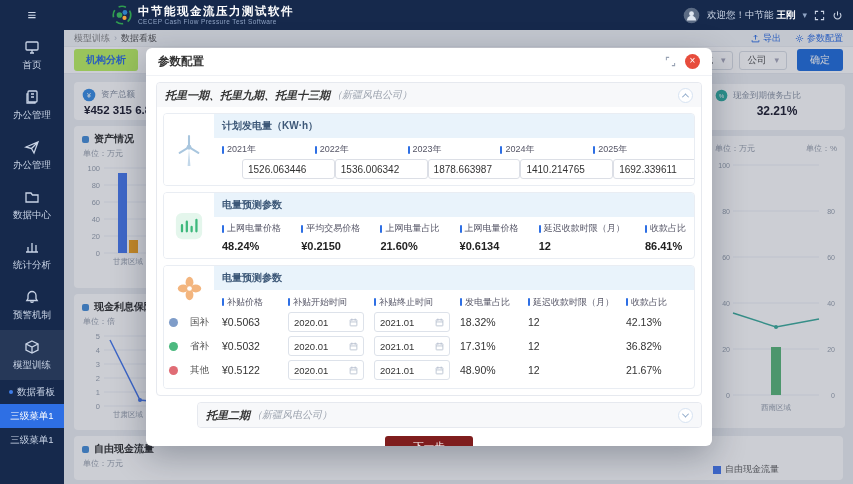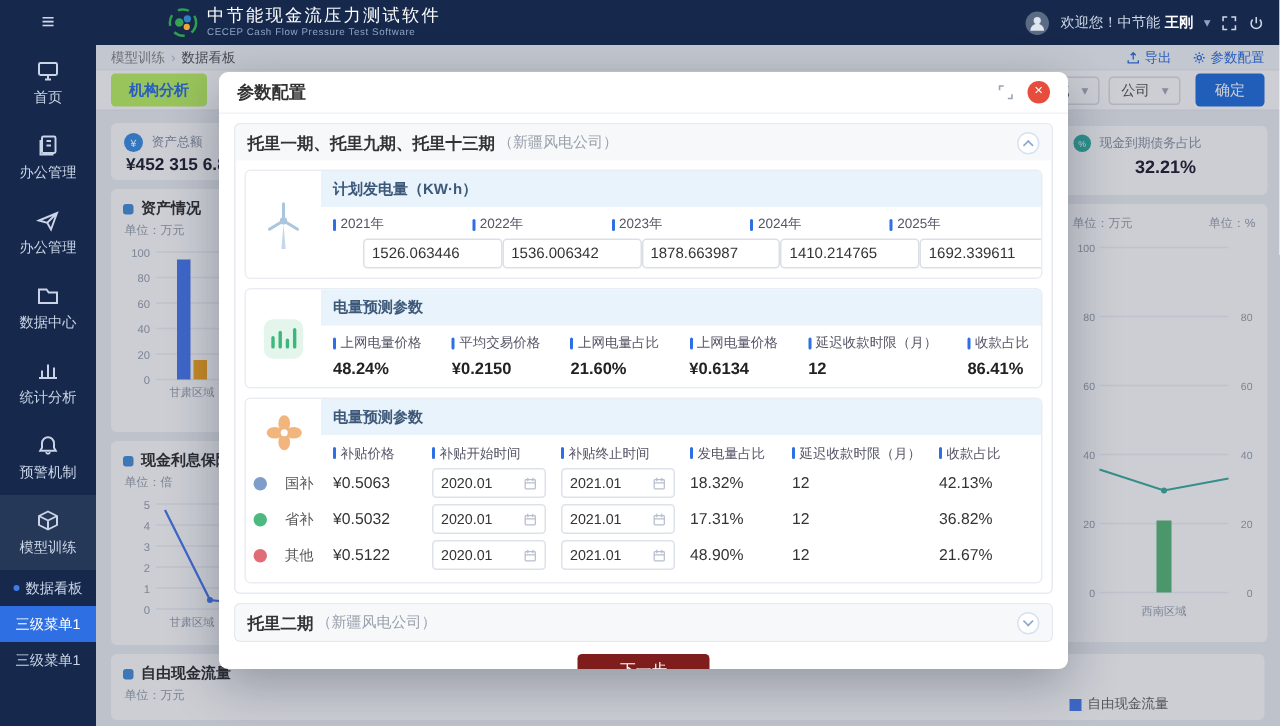--- a/index.html
+++ b/index.html
@@ -4,21 +4,21 @@
 <style>
 *{margin:0;padding:0;box-sizing:border-box;font-family:"Liberation Sans","DejaVu Sans",sans-serif;}
 html,body{width:853px;height:484px;overflow:hidden;background:#edf0f4;}
 #app{position:relative;width:853px;height:484px;overflow:hidden;}
 
 
 .topbar{position:absolute;top:0;left:0;right:0;height:30px;background:#16294c;display:flex;align-items:center;z-index:3;}
 .hamburger{width:64px;text-align:center;color:#cfd8e8;font-size:15px;cursor:pointer;line-height:30px;}
 .logo{margin-left:48px;display:flex;align-items:center;}
 .titles{margin-left:6px;display:flex;flex-direction:column;justify-content:center;}
-.app-title{color:#fff;font-size:11.5px;font-weight:400;letter-spacing:1.5px;line-height:13px;}
+.app-title{color:#fff;font-size:11.5px;font-weight:700;letter-spacing:1.5px;line-height:13px;}
 .app-subtitle{color:#8fa3c4;font-size:6.5px;letter-spacing:.4px;transform-origin:left;line-height:8px;}
 .top-right{margin-left:auto;display:flex;align-items:center;gap:7px;padding-right:10px;}
 .welcome{color:#cfd8e8;font-size:9.5px;}
 .welcome b{color:#fff;font-weight:600;margin-left:3px;}
 .caret{color:#8fa3c4;font-size:9px;cursor:pointer;}
 
 
 .sidebar{position:absolute;top:30px;left:0;bottom:0;width:64px;background:#16294c;z-index:3;display:flex;flex-direction:column;}
 .side-item{height:50px;display:flex;flex-direction:column;align-items:center;justify-content:center;gap:4px;color:#c9d4e6;font-size:9.5px;cursor:pointer;}
 .side-item.hl{background:rgba(255,255,255,.07);}
@@ -64,22 +64,22 @@
 
 .overlay{position:absolute;left:64px;top:30px;right:0;bottom:0;background:rgba(22,33,58,.22);z-index:5;}
 .modal{position:absolute;left:146px;top:48px;width:566px;height:398px;background:#fff;border-radius:6px;z-index:6;box-shadow:0 10px 34px rgba(10,20,40,.3);display:flex;flex-direction:column;}
 .modal-head{height:28px;flex:none;display:flex;align-items:center;padding:0 12px;border-bottom:1px solid #f0f2f6;}
 .modal-title{font-size:11.5px;color:#333;font-weight:600;}
 .mh-icons{margin-left:auto;display:flex;align-items:center;gap:9px;}
 .close-btn{width:15px;height:15px;border-radius:50%;background:#e74c3c;color:#fff;font-size:10px;line-height:14px;text-align:center;cursor:pointer;}
 .modal-body{flex:1;padding:6px 10px;overflow:hidden;}
 
 .section{border:1px solid #e6e9ef;border-radius:4px;background:#fff;}
-.section + .section{margin-top:6px;}
-.section-head{height:24px;background:#f7f8fa;display:flex;align-items:center;padding:0 8px;border-radius:4px 4px 0 0;}
+.section + .section{margin-top:6px;margin-left:41px;}
+.section-head{height:24px;background:#f7f8fa;display:flex;align-items:center;padding:0 8px;border-radius:4px 4px 0 0;font-style:italic;}
 .sec-title{font-size:11px;font-weight:700;color:#333;}
 .sec-company{font-size:10px;color:#9aa1ad;margin-left:2px;}
 .chev-circle{margin-left:auto;width:15px;height:15px;border:1px solid #d7e3f2;border-radius:50%;background:#fff;display:flex;align-items:center;justify-content:center;cursor:pointer;}
 .chev{width:5px;height:5px;border-right:1.4px solid #8aa6c8;border-bottom:1.4px solid #8aa6c8;}
 .chev.up{transform:rotate(-135deg) translate(-1px,-1px);}
 .chev.down{transform:rotate(45deg) translate(-1px,-1px);}
 .section-body{padding:6px;}
 
 .group{border:1px solid #e9edf3;border-radius:4px;display:flex;overflow:hidden;}
 .group + .group{margin-top:6px;}

